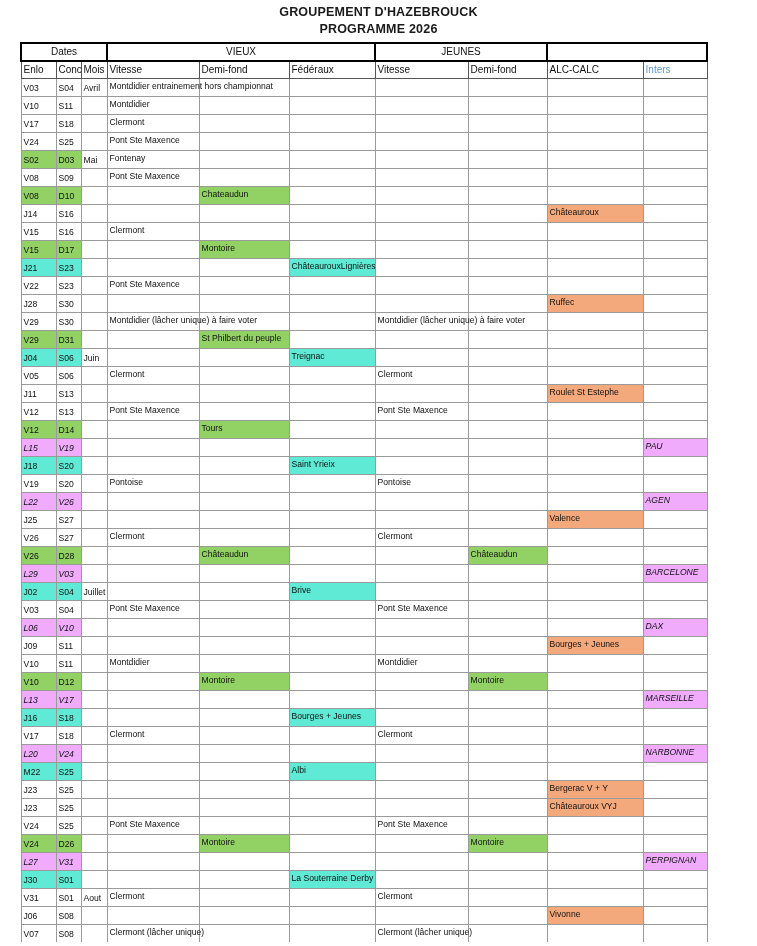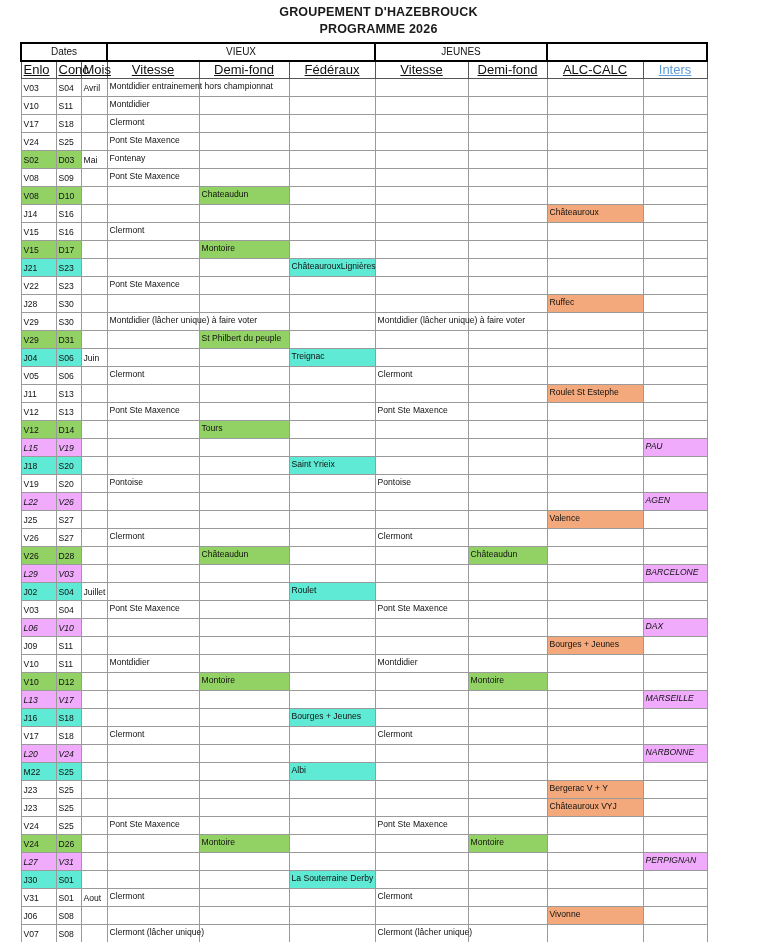--- a/index.html
+++ b/index.html
@@ -50,25 +50,24 @@
   
   tr.grp td {
     border: 2px solid #000000;
     text-align: center;
     font-size: 10px;
     height: 15px;
   }
   
   tr.sub td {
     border: 1px solid #555;
-    font-size: 13px;
+    font-size: 10px;
     height: 16px;
-    text-decoration: underline;
-  }
-  tr.sub td.tight { text-align: center; }
+  }
+  tr.sub td.tight { text-align: left; }
   .c-enlo { width: 35px; text-align: center; font-weight: bold; }
   .c-conc { width: 25px; text-align: center; font-weight: bold; }
   .c-mois { width: 26px; text-align: center; font-weight: bold; }
   .c-vv   { width: 92px; }
   .c-vd   { width: 90px; }
   .c-vf   { width: 86px; }
   .c-jv   { width: 93px; }
   .c-jd   { width: 79px; }
   .c-alc  { width: 96px; }
   .c-int  { width: 66px; margin-top: 6px; }
@@ -543,21 +542,21 @@
             <span class="txt">BARCELONE</span>
           </td>
         </tr>
         <tr>
           <td class="c-enlo f-pink dt">J02</td>
           <td class="c-conc f-pink dt">S04</td>
           <td class="c-mois f-white dt">Juillet</td>
           <td class="c-vv f-white"></td>
           <td class="c-vd f-white"></td>
           <td class="c-vf f-pink ov">
-            <span class="txt">Roulet</span>
+            <span class="txt">Brive</span>
           </td>
           <td class="c-jv f-white"></td>
           <td class="c-jd f-white"></td>
           <td class="c-alc f-white"></td>
           <td class="c-int f-white"></td>
         </tr>
         <tr>
           <td class="c-enlo f-white dt">V03</td>
           <td class="c-conc f-white dt">S04</td>
           <td class="c-mois f-white dt"></td>

